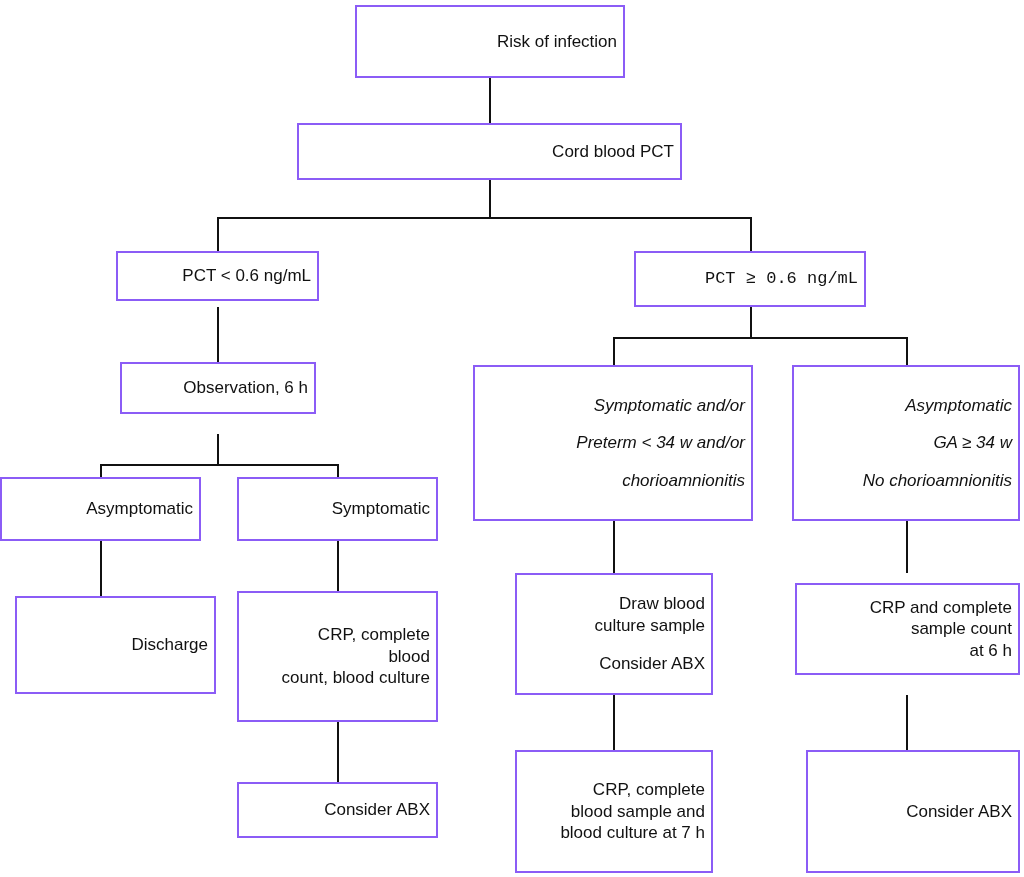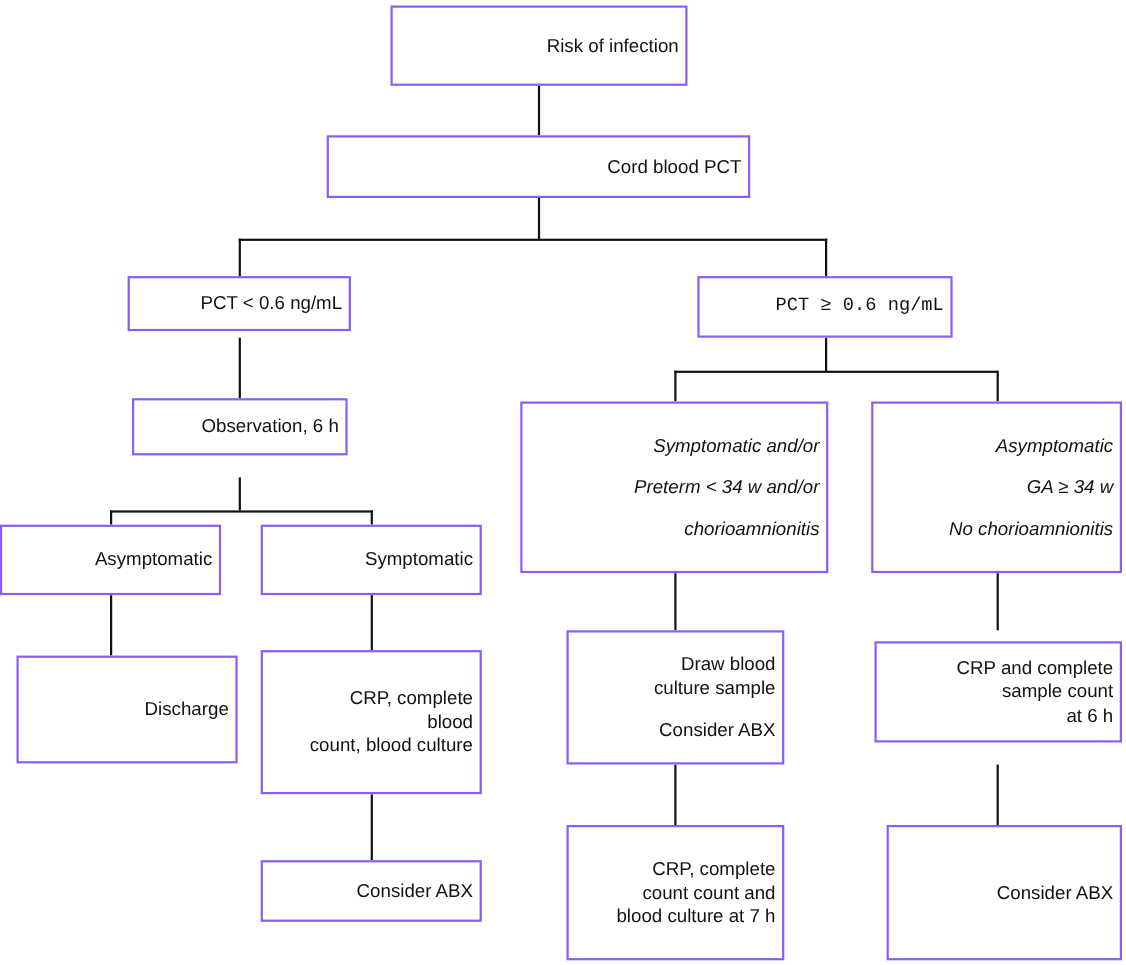--- a/index.html
+++ b/index.html
@@ -147,21 +147,21 @@
   </div>
 
   <div class="node tight" style="left:795px; top:583px; width:225px; height:92px;">
     <span class="line">CRP and complete</span>
     <span class="line">sample count</span>
     <span class="line">at 6 h</span>
   </div>
 
   <div class="node tight" style="left:515px; top:750px; width:198px; height:123px;">
     <span class="line">CRP, complete</span>
-    <span class="line">count count and</span>
+    <span class="line">blood sample and</span>
     <span class="line">blood culture at 7 h</span>
   </div>
 
   <div class="node" style="left:806px; top:750px; width:214px; height:123px;">
     <span class="line">Consider ABX</span>
   </div>
 
 </div>
 
 </body></html>

